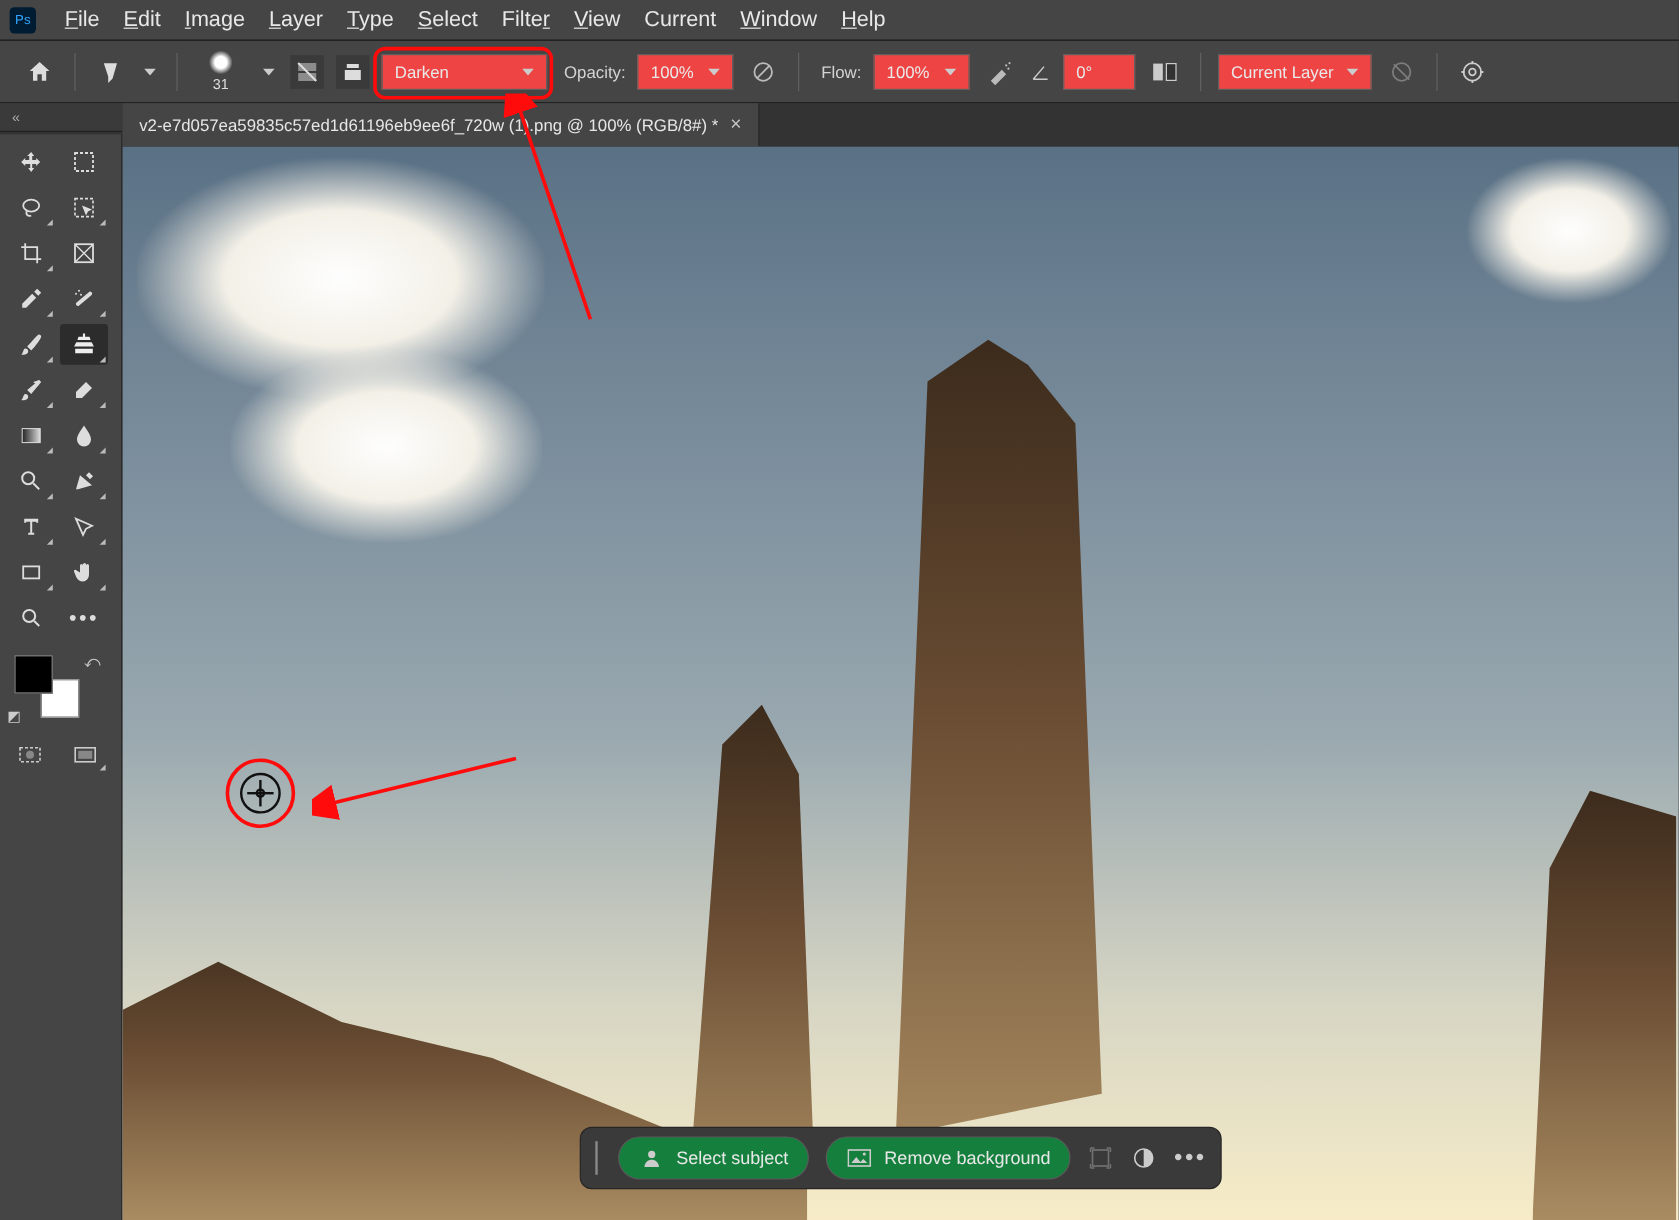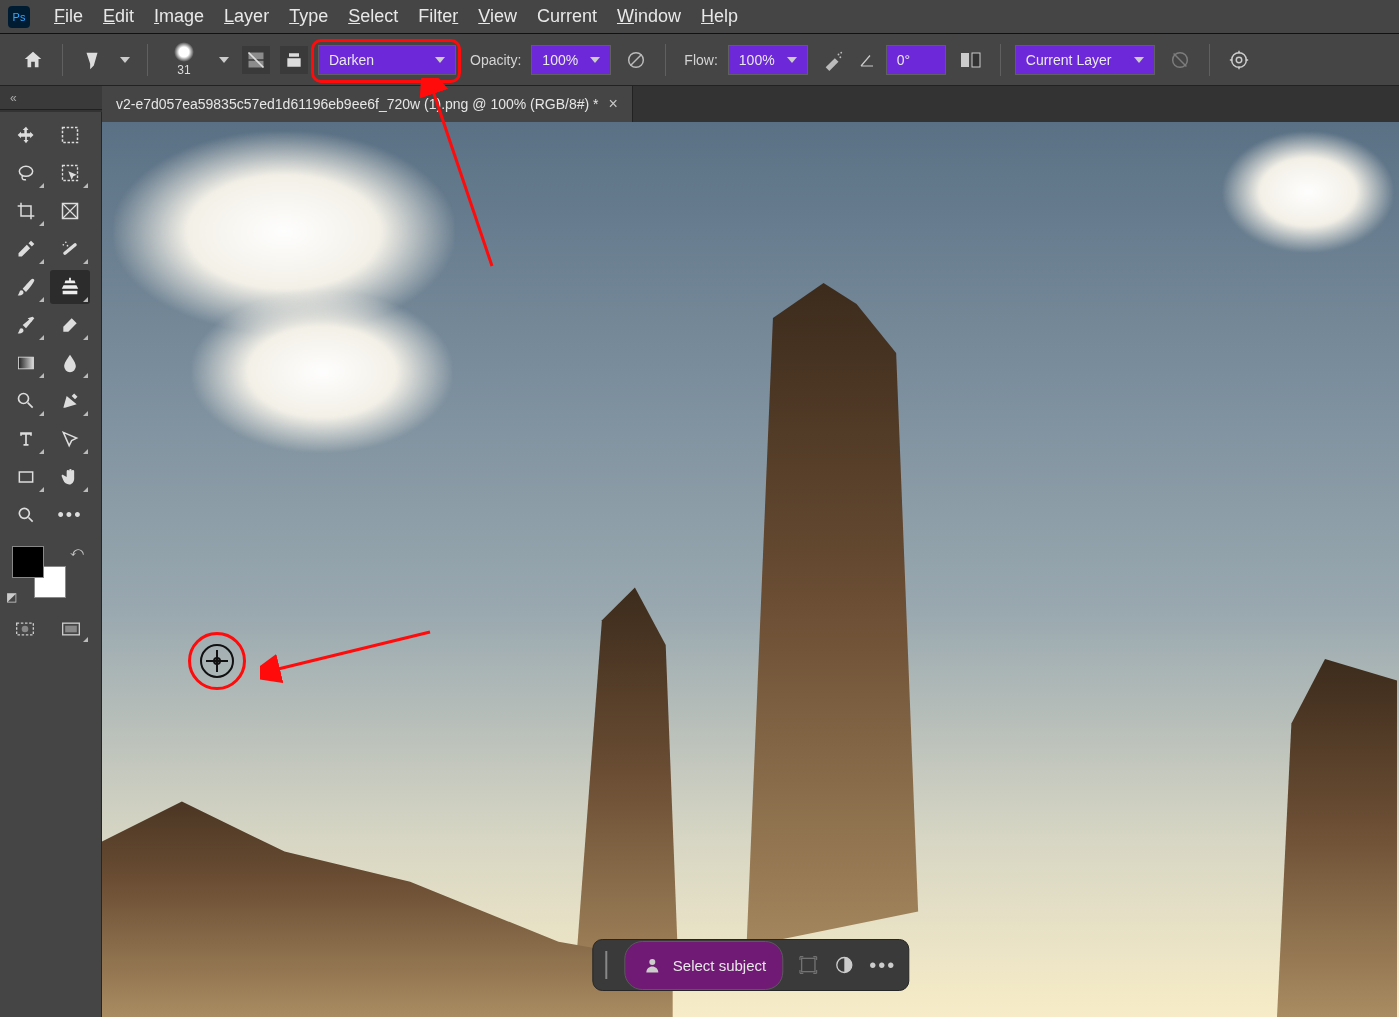--- a/index.html
+++ b/index.html
@@ -12,24 +12,24 @@
 
 .options-bar{height:52px;background:#454545;border-bottom:1px solid #222;display:flex;align-items:center;padding-left:18px;gap:10px}
 .opt-icon{width:30px;height:30px;display:flex;align-items:center;justify-content:center;color:#ddd}
 .sep{width:1px;height:32px;background:#606060;margin:0 4px}
 .brush-preview{width:44px;height:36px;display:flex;flex-direction:column;align-items:center;justify-content:center}
 .brush-circle{width:20px;height:20px;border-radius:50%;background:radial-gradient(circle,#fefefe 0%,#fff 35%,rgba(255,255,255,0)70%)}
 .brush-size{font-size:12px;color:#ddd;margin-top:1px}
 .opt-caret{width:16px;height:30px;display:flex;align-items:center;justify-content:center;cursor:pointer}
 .opt-caret svg, .dd svg{fill:#ccc}
 .sq{width:28px;height:28px;background:#3a3a3a;display:flex;align-items:center;justify-content:center}
-.dd{height:30px;background:#6d28d9;border:1px solid #606060;display:flex;align-items:center;padding:0 10px;color:#e9e9e9;font-size:14px;cursor:pointer;gap:0}
+.dd{height:30px;background:#ef4444;border:1px solid #606060;display:flex;align-items:center;padding:0 10px;color:#e9e9e9;font-size:14px;cursor:pointer;gap:0}
 .dd.mode{width:138px;justify-content:space-between}
 .dd.small{width:80px;justify-content:space-between}
-.dd.layer{width:140px;justify-content:space-between}
+.dd.layer{width:128px;justify-content:space-between}
 .lbl{color:#d4d4d4;font-size:14px;margin-left:4px}
 .highlight-box{position:absolute;left:311px;top:39px;width:150px;height:44px;border:3px solid #ff0b0b;border-radius:10px;pointer-events:none}
 
 .collapse-strip{position:absolute;left:0;top:86px;width:102px;height:24px;background:#3a3a3a;border-bottom:1px solid #202020;display:flex;align-items:center;justify-content:flex-start;padding-left:10px;color:#aaa;font-size:12px}
 
 .toolbox{position:absolute;left:0;top:112px;width:102px;bottom:0;background:#454545;border-right:1px solid #262626;padding:6px;display:flex;flex-wrap:wrap;align-content:flex-start;gap:4px}
 .tool{width:40px;height:34px;display:flex;align-items:center;justify-content:center;position:relative;color:#d6d6d6;border-radius:3px}
 .tool.active{background:#2c2c2c;color:#fff}
 .tool .tri{position:absolute;right:2px;bottom:2px;width:0;height:0;border-left:5px solid transparent;border-bottom:5px solid #bbb}
 .swatch-block{width:84px;height:60px;position:relative;margin-top:8px}
@@ -49,21 +49,21 @@
 .c2{left:90px;top:170px;width:260px;height:160px}
 .c3{right:6px;top:10px;width:170px;height:120px}
 .rock{position:absolute;background:linear-gradient(180deg,#3c2b1c 0%,#6a4d33 45%,#a98c61 100%)}
 .pillar{left:48%;top:18%;width:220px;height:78%;clip-path:polygon(22% 5%,45% 0,60% 3%,78% 10%,88% 90%,10% 95%)}
 .pillar2{left:36%;top:52%;width:110px;height:46%;clip-path:polygon(30% 8%,60% 0,88% 14%,100% 96%,4% 100%)}
 .pillar3{right:2px;top:60%;width:120px;height:40%;clip-path:polygon(12% 18%,40% 0,100% 6%,100% 100%,0 100%)}
 .fg{left:0;bottom:0;width:44%;height:28%;clip-path:polygon(0 30%,14% 14%,32% 34%,54% 46%,80% 70%,100% 78%,100% 100%,0 100%)}
 
 .ctx{position:absolute;left:50%;transform:translateX(-50%);bottom:26px;height:52px;background:#3a3a3a;border-radius:10px;display:flex;align-items:center;padding:0 12px;gap:14px;border:1px solid #262626}
 .ctx .handle{width:5px;height:28px;border-left:2px solid #888}
-.ctx-btn{height:49px;background:#701a75;border:1px solid #5a5a5a;border-radius:18px;display:flex;align-items:center;gap:10px;padding:0 16px;color:#e8e8e8;font-size:15px;cursor:pointer}
+.ctx-btn{height:36px;background:#15803d;border:1px solid #5a5a5a;border-radius:18px;display:flex;align-items:center;gap:10px;padding:0 16px;color:#e8e8e8;font-size:15px;cursor:pointer}
 .ctx-ic{width:22px;height:22px;display:flex;align-items:center;justify-content:center;color:#bbb}
 .dots{font-size:20px;letter-spacing:2px;color:#ccc}
 
 .anno-circle{position:absolute;left:188px;top:632px;width:58px;height:58px;border:3px solid #ff0b0b;border-radius:50%}
 .sample-target{position:absolute;left:200px;top:644px;width:34px;height:34px;border:2px solid #111;border-radius:50%;display:flex;align-items:center;justify-content:center}
 .sample-target::before,.sample-target::after{content:'';position:absolute;background:#111}
 .sample-target::before{width:2px;height:22px}
 .sample-target::after{height:2px;width:22px}
 .arrow1{position:absolute;left:260px;top:624px;width:180px;height:80px;pointer-events:none}
 .arrow2{position:absolute;left:418px;top:78px;width:90px;height:200px;pointer-events:none}
@@ -400,20 +400,30 @@
     <div class="ctx">
       <div class="handle"></div>
       <div class="ctx-btn">
         <span class="ctx-ic">
             <svg width="18" height="18" viewBox="0 0 24 24">
               <circle cx="12" cy="8" r="4" fill="#ccc"></circle>
               <path fill="#ccc" d="M4 22c0-5 4-8 8-8s8 3 8 8z"></path>
             </svg>
           </span>
         <span>Select subject</span>
+      </div>
+      <div class="ctx-btn">
+        <span class="ctx-ic">
+            <svg width="20" height="16" viewBox="0 0 24 18">
+              <rect x="1" y="1" width="22" height="16" fill="none" stroke="#ccc" stroke-width="1.6"></rect>
+              <path fill="#ccc" d="M4 14l5-6 4 5 3-3 4 4z"></path>
+              <circle cx="17" cy="5" r="1.6" fill="#ccc"></circle>
+            </svg>
+          </span>
+        <span>Remove background</span>
       </div>
       <span class="ctx-ic" style="opacity:.5">
           <svg width="20" height="20" viewBox="0 0 24 24">
             <rect x="4" y="4" width="16" height="16" fill="none" stroke="#aaa" stroke-width="1.6"></rect>
             <path stroke="#aaa" stroke-width="1.4" d="M2 2h4M2 2v4M22 2h-4M22 2v4M2 22h4M2 22v-4M22 22h-4M22 22v-4"></path>
           </svg>
         </span>
       <span class="ctx-ic">
           <svg width="20" height="20" viewBox="0 0 24 24">
             <circle cx="12" cy="12" r="9" fill="none" stroke="#ccc" stroke-width="1.6"></circle>

